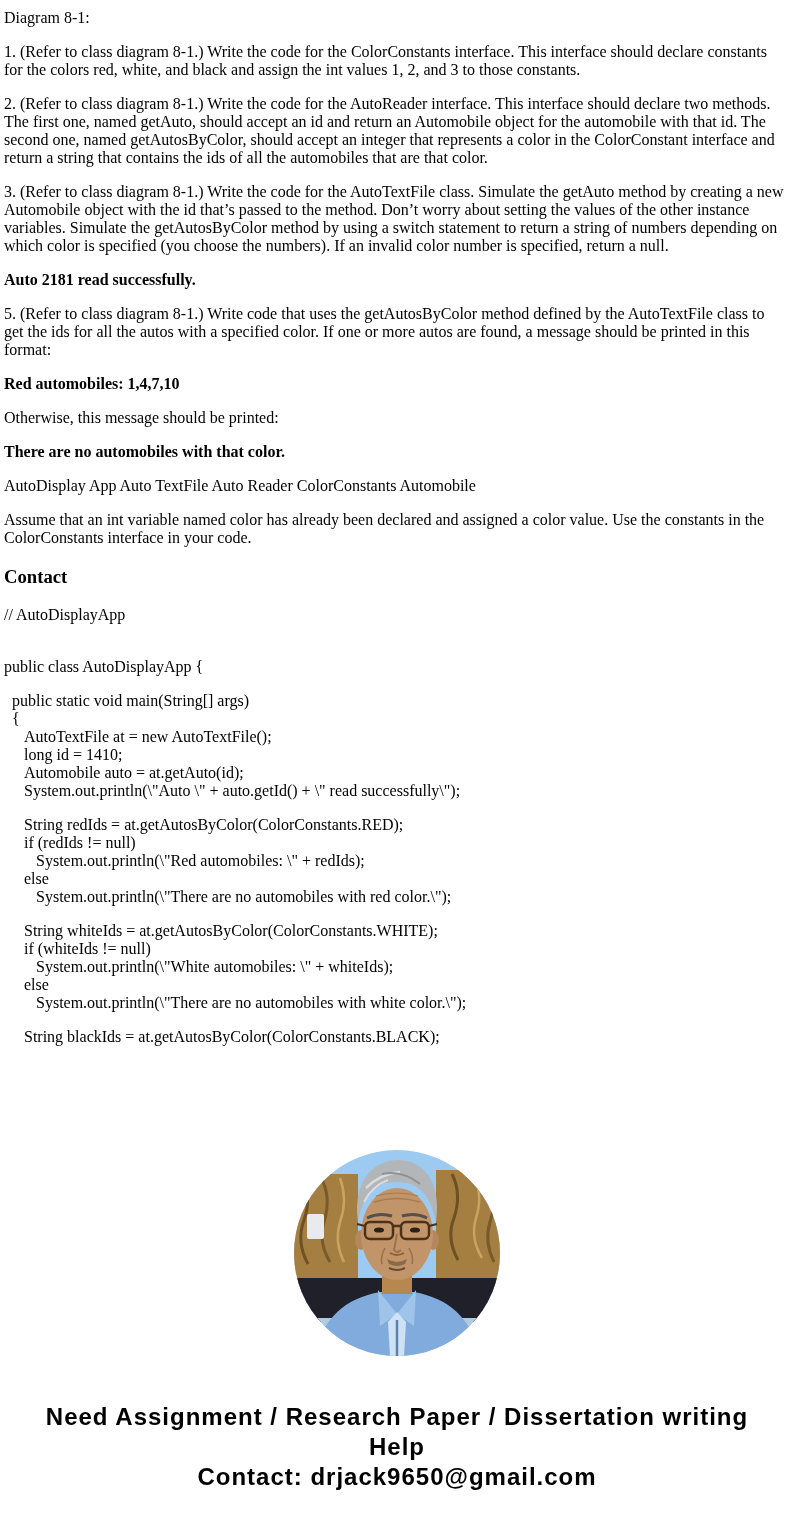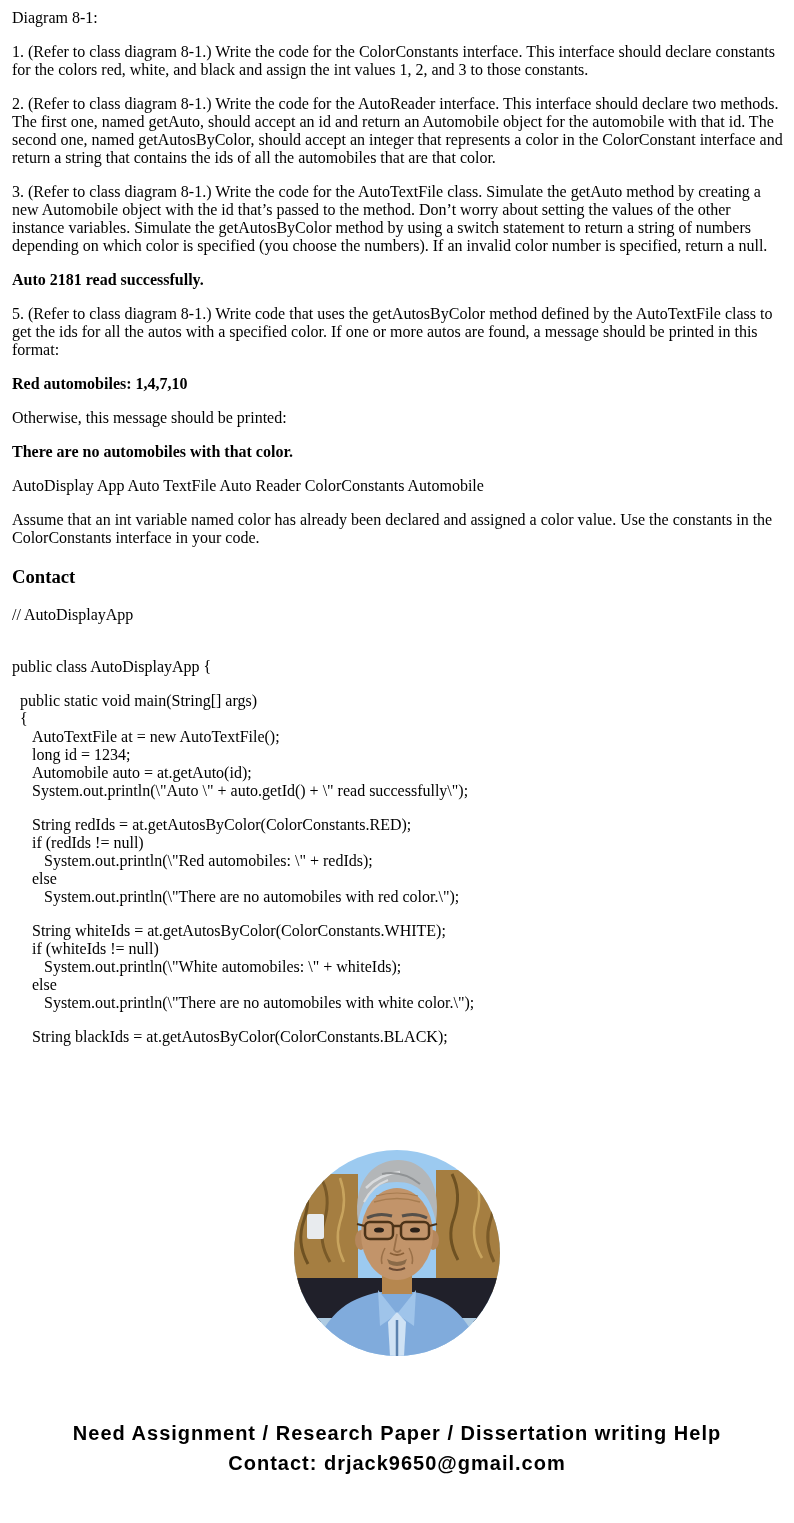--- a/index.html
+++ b/index.html
@@ -7,47 +7,47 @@
     width: 794px; height: 1523px;
     background: #ffffff;
     overflow: hidden;
     color: #000;
     font-family: "Liberation Serif", "DejaVu Serif", serif;
   }
   .doc {
     box-sizing: border-box;
     height: 1124px;
     overflow: hidden;
-    padding: 9px 8px 0 12px;
+    padding: 9px 8px 0 4px;
     font-size: 16px;
     line-height: 18px;
   }
   .doc p { margin: 16px 0; }
   .doc p:first-child { margin-top: 0; }
   .b { font-weight: bold; }
   h3.sol {
     font-size: 18.7px;
     line-height: 21px;
     margin: 19px 0;
     font-weight: bold;
   }
   .code { white-space: pre-wrap; }
   .photo-row {
     margin-top: 26px;
     height: 206px;
     text-align: center;
   }
   .photo-row svg { display: inline-block; }
   .footer {
-    margin-top: 62px;
+    margin-top: 46px;
     padding: 0 16px;
     text-align: center;
     font-family: "Liberation Sans", "DejaVu Sans", sans-serif;
     font-weight: bold;
-    font-size: 20px;
+    font-size: 24px;
     line-height: 30px;
     letter-spacing: 1px;
     color: #000;
   }
 </style>
 </head>
 <body>
 
 <div class="doc">
   <p>Diagram 8-1:</p>
@@ -61,21 +61,21 @@
   <p class="b">There are no automobiles with that color.</p>
   <p>AutoDisplay App Auto TextFile Auto Reader ColorConstants Automobile</p>
   <p>Assume that an int variable named color has already been declared and assigned a color value. Use the constants in the ColorConstants interface in your code.</p>
   <h3 class="sol">Contact</h3>
   <p class="code">// AutoDisplayApp
 &nbsp;</p>
   <p class="code">public class AutoDisplayApp {</p>
   <p class="code">  public static void main(String[] args)
   {
      AutoTextFile at = new AutoTextFile();
-     long id = 1234;
+     long id = 1410;
      Automobile auto = at.getAuto(id);
      System.out.println(\"Auto \" + auto.getId() + \" read successfully\");</p>
   <p class="code">     String redIds = at.getAutosByColor(ColorConstants.RED);
      if (redIds != null)
         System.out.println(\"Red automobiles: \" + redIds);
      else
         System.out.println(\"There are no automobiles with red color.\");</p>
   <p class="code">     String whiteIds = at.getAutosByColor(ColorConstants.WHITE);
      if (whiteIds != null)
         System.out.println(\"White automobiles: \" + whiteIds);

